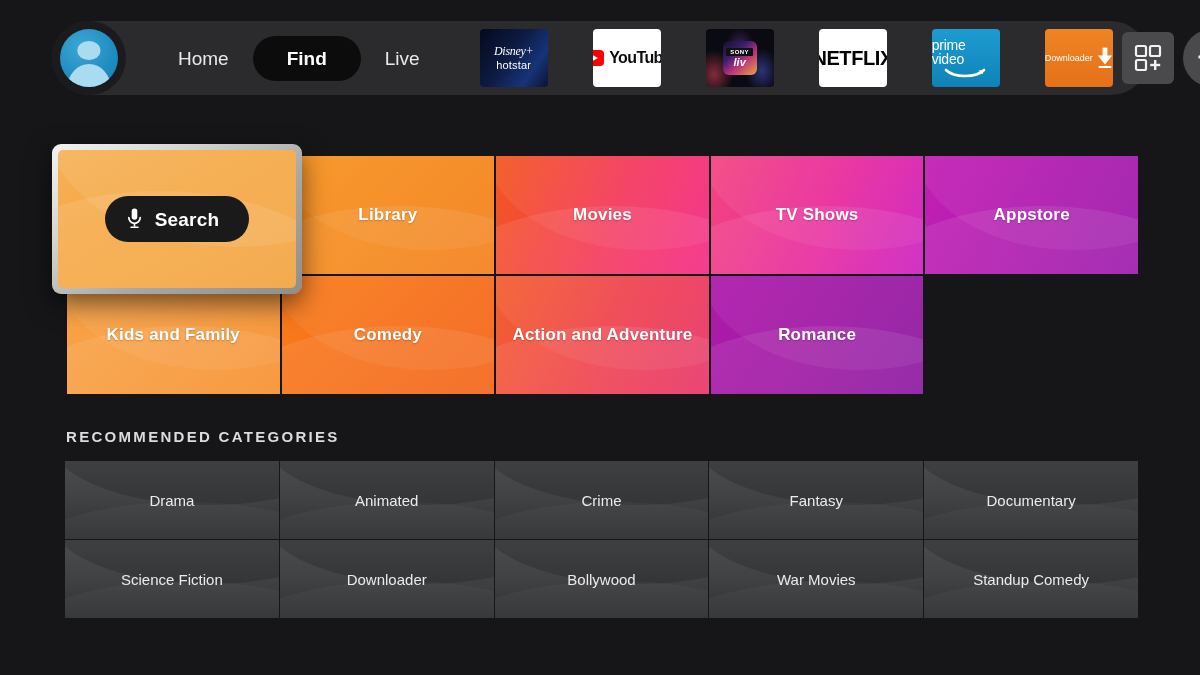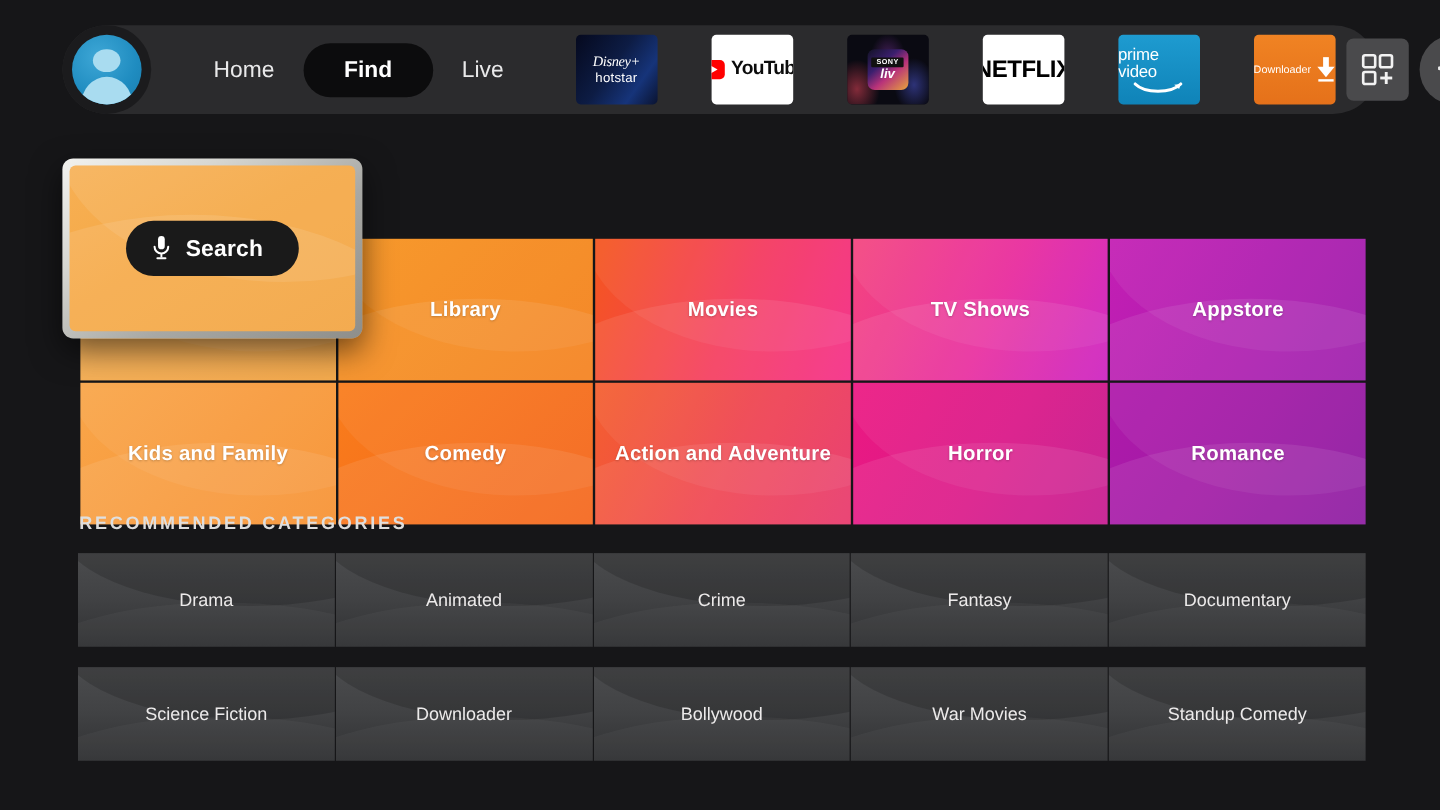--- a/index.html
+++ b/index.html
@@ -207,21 +207,20 @@
 
   
   .tilegrid {
     position: absolute;
     left: 67px; top: 156px;
     width: 1071px;
     display: grid;
     grid-template-columns: repeat(5, 1fr);
     grid-auto-rows: 118px;
     gap: 2px 2px;
-    margin-top: 43px;
   }
   .tile {
     position: relative;
     overflow: hidden;
     display: flex; align-items: center; justify-content: center;
   }
   .tile .label {
     position: relative;
     z-index: 3;
     color: #ffffff;
@@ -245,21 +244,21 @@
     z-index: 1;
     right: -45%; top: -95%;
     width: 150%; height: 175%;
     border-radius: 50%;
     background: rgba(255,255,255,0.06);
   }
 
   
   .search-tile {
     position: absolute;
-    left: 52px; top: 132px;
+    left: 52px; top: 144px;
     width: 250px; height: 150px;
     border-radius: 9px;
     padding: 6px;
     background: linear-gradient(145deg, #f2f2ef 0%, #d7d7d2 28%, #a8a8a4 62%, #8e8e8a 100%);
     box-shadow: 0 10px 26px rgba(0,0,0,.55);
     z-index: 40;
   }
   .search-tile-inner {
     width: 100%; height: 100%;
     border-radius: 5px;
@@ -310,21 +309,21 @@
     font-weight: 700;
     letter-spacing: 2.3px;
   }
   .recgrid {
     position: absolute;
     left: 65px; top: 461px;
     width: 1073px;
     display: grid;
     grid-template-columns: repeat(5, 1fr);
     grid-auto-rows: 78px;
-    gap: 17px 1px;
+    gap: 1px 1px;
   }
   .reccell {
     position: relative;
     overflow: hidden;
     display: flex; align-items: center; justify-content: center;
     background: linear-gradient(180deg, #4b4c4e 0%, #414244 48%, #303133 100%);
   }
   .reccell .rsw {
     position: absolute;
     left: -28%; top: 52%;
@@ -471,25 +470,20 @@
       <span class="swoosh2"></span>
     <span class="label">Comedy</span>
   </div>
 
   <div class="tile" style="background:linear-gradient(115deg,#f4602f 0%,#ef4352 55%,#e8356a 100%);">
     <span class="swoosh"></span>
       <span class="swoosh2"></span>
     <span class="label">Action and Adventure</span>
   </div>
 
-  <div class="tile" style="background:linear-gradient(120deg,#ec1a82 0%,#da1888 55%,#c5178f 100%);">
-    <span class="swoosh"></span>
-      <span class="swoosh2"></span>
-    <span class="label">Horror</span>
-  </div>
 
   <div class="tile" style="background:linear-gradient(125deg,#b01aab 0%,#a01aa5 50%,#8c1aa0 100%);">
     <span class="swoosh"></span>
       <span class="swoosh2"></span>
     <span class="label">Romance</span>
   </div>
 
 </div>
 
 <div class="search-tile">

